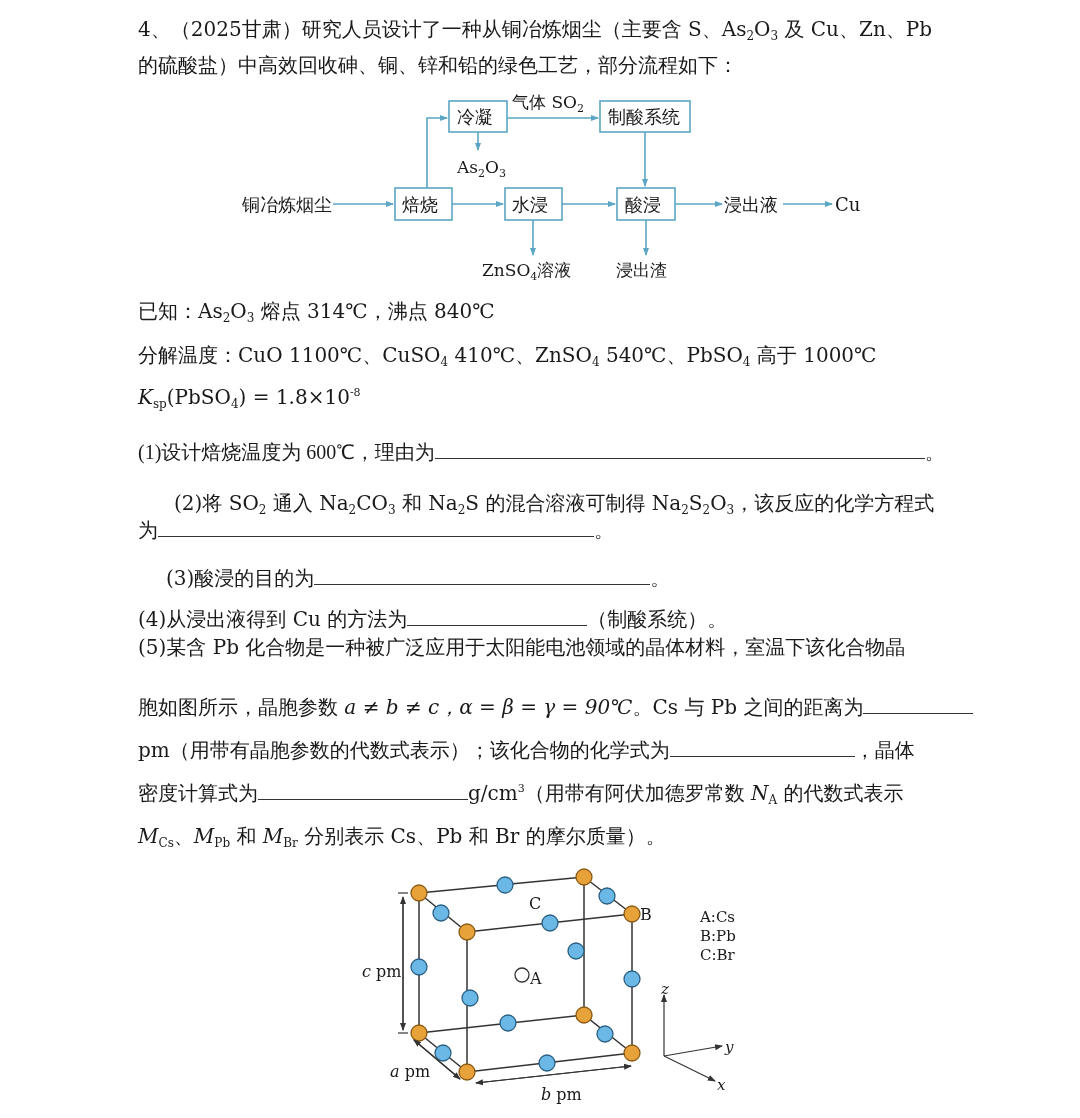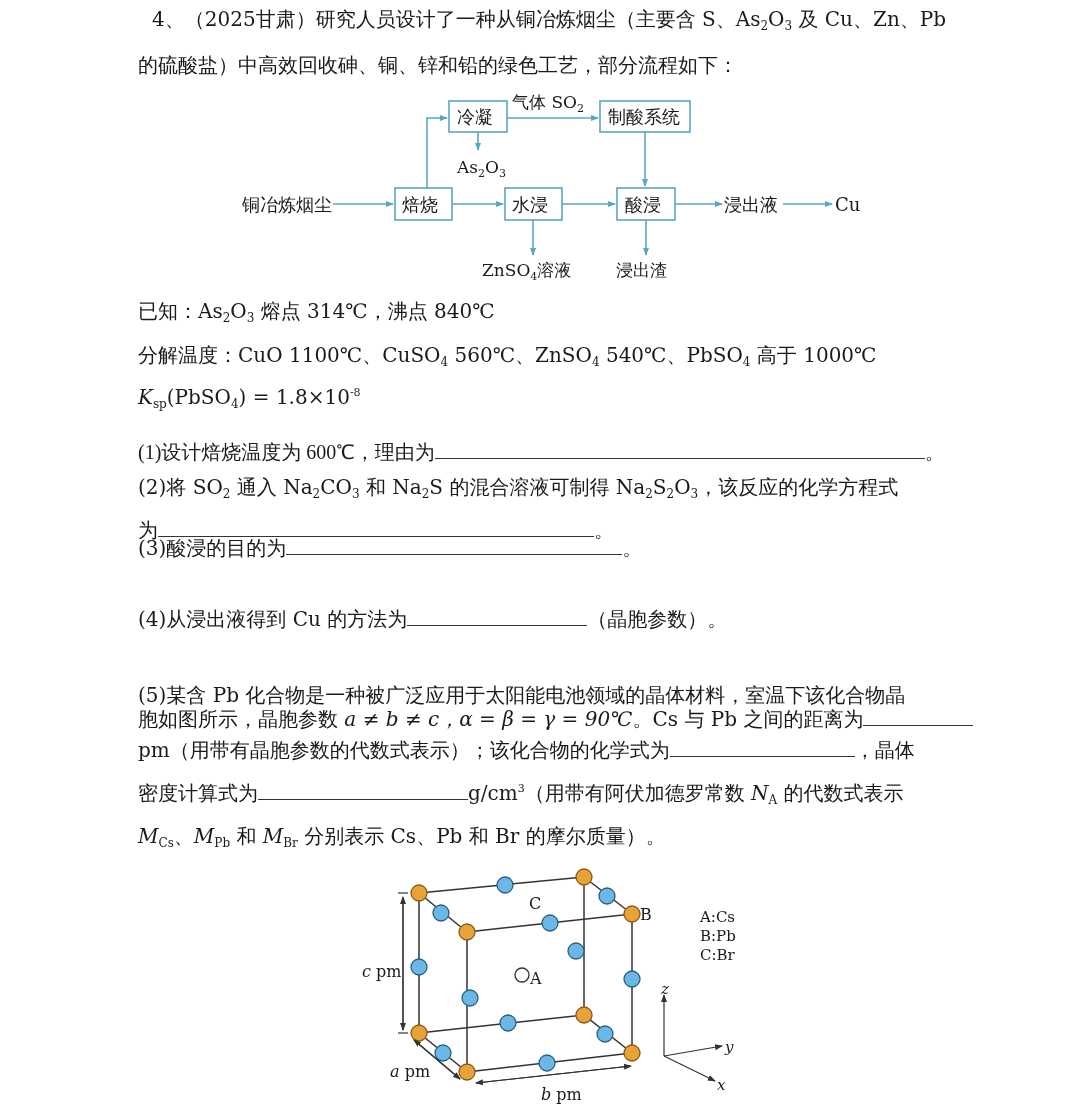--- a/index.html
+++ b/index.html
@@ -13,21 +13,21 @@
   #flow { position:absolute; left:0; top:0; }
   #flow text { font-family:"DejaVu Serif","Liberation Serif",serif; fill:#1a1a1a; }
   .fbox { fill:#fff; stroke:#5aa6c4; stroke-width:1.6; }
   .fl { stroke:#5aa6c4; stroke-width:1.6; fill:none; }
   #crystal { position:absolute; left:0; top:0; }
   #crystal text { font-family:"DejaVu Serif","Liberation Serif",serif; fill:#1a1a1a; }
 </style>
 </head>
 <body>
 
-<div class="line" style="top:6px;margin-left:14px;">
+<div class="line" style="top:16px;">
   <span>4、</span><span>（2025甘肃）</span><span>研究人员设计了一种从铜冶炼烟尘（主要含 S、As</span><sub>2</sub><span>O</span><sub>3</sub><span> 及 Cu、Zn、Pb</span>
 </div>
 <div class="line" style="top:52px;">的硫酸盐）中高效回收砷、铜、锌和铅的绿色工艺，部分流程如下：</div>
 
 <svg id="flow" width="1080" height="290" viewBox="0 0 1080 290">
   <defs>
     <marker id="ah" markerWidth="8" markerHeight="8" refX="7" refY="4" orient="auto" markerUnits="userSpaceOnUse">
       <path d="M0,1 L8,4 L0,7 Z" fill="#5aa6c4"></path>
     </marker>
   </defs>
@@ -73,47 +73,47 @@
   <line class="fl" x1="675" y1="204" x2="722" y2="204" marker-end="url(#ah)"></line>
   <text x="724" y="211" font-size="18">浸出液</text>
   <line class="fl" x1="783" y1="204" x2="832" y2="204" marker-end="url(#ah)"></line>
   <text x="835" y="211" font-size="18">Cu</text>
 </svg>
 
 <div class="line" style="top:298px;">
   <span>已知：As</span><sub>2</sub><span>O</span><sub>3</sub><span> 熔点 314℃，沸点 840℃</span>
 </div>
 <div class="line" style="top:342px;">
-  <span>分解温度：CuO 1100℃、CuSO</span><sub>4</sub><span> 560℃、ZnSO</span><sub>4</sub><span> 540℃、PbSO</span><sub>4</sub><span> 高于 1000℃</span>
+  <span>分解温度：CuO 1100℃、CuSO</span><sub>4</sub><span> 410℃、ZnSO</span><sub>4</sub><span> 540℃、PbSO</span><sub>4</sub><span> 高于 1000℃</span>
 </div>
 <div class="line" style="top:384px;">
   <i>K</i><sub>sp</sub><span>(PbSO</span><sub>4</sub><span>) = 1.8×10</span><sup>-8</sup>
 </div>
 
 <div class="line" style="top:438px;font-family:Liberation Serif, serif;">
   <span>(1)设计焙烧温度为 600℃，理由为</span><span class="blank" style="width:490px;"></span><span>。</span>
 </div>
 
-<div class="line" style="top:474px;">
+<div class="line" style="top:490px;margin-left:36px;">
   <span>(2)将 SO</span><sub>2</sub><span> 通入 Na</span><sub>2</sub><span>CO</span><sub>3</sub><span> 和 Na</span><sub>2</sub><span>S 的混合溶液可制得 Na</span><sub>2</sub><span>S</span><sub>2</sub><span>O</span><sub>3</sub><span>，该反应的化学方程式</span>
 </div>
 <div class="line" style="top:516px;">
   <span>为</span><span class="blank" style="width:436px;"></span><span>。</span>
 </div>
 
-<div class="line" style="top:534px;">
+<div class="line" style="top:564px;margin-left:28px;">
   <span>(3)酸浸的目的为</span><span class="blank" style="width:336px;"></span><span>。</span>
 </div>
 
 <div class="line" style="top:605px;">
-  <span>(4)从浸出液得到 Cu 的方法为</span><span class="blank" style="width:180px;"></span><span>（晶胞参数）。</span>
-</div>
-
-<div class="line" style="top:682px;">(5)某含 Pb 化合物是一种被广泛应用于太阳能电池领域的晶体材料，室温下该化合物晶</div>
-<div class="line" style="top:693px;margin-top:12px;">
+  <span>(4)从浸出液得到 Cu 的方法为</span><span class="blank" style="width:180px;"></span><span>（制酸系统）。</span>
+</div>
+
+<div class="line" style="top:634px;">(5)某含 Pb 化合物是一种被广泛应用于太阳能电池领域的晶体材料，室温下该化合物晶</div>
+<div class="line" style="top:693px;">
   <span>胞如图所示，晶胞参数 </span><i>a ≠ b ≠ c，α = β = γ = 90℃</i><span>。Cs 与 Pb 之间的距离为</span><span class="blank" style="width:110px;"></span>
 </div>
 <div class="line" style="top:736px;">
   <span>pm（用带有晶胞参数的代数式表示）；该化合物的化学式为</span><span class="blank" style="width:185px;"></span><span>，晶体</span>
 </div>
 <div class="line" style="top:779px;">
   <span>密度计算式为</span><span class="blank" style="width:210px;"></span><span>g/cm</span><sup>3</sup><span>（用带有阿伏加德罗常数 </span><i>N</i><sub>A</sub><span> 的代数式表示</span>
 </div>
 <div class="line" style="top:823px;">
   <i>M</i><sub>Cs</sub><span>、</span><i>M</i><sub>Pb</sub><span> 和 </span><i>M</i><sub>Br</sub><span> 分别表示 Cs、Pb 和 Br 的摩尔质量）。</span>

